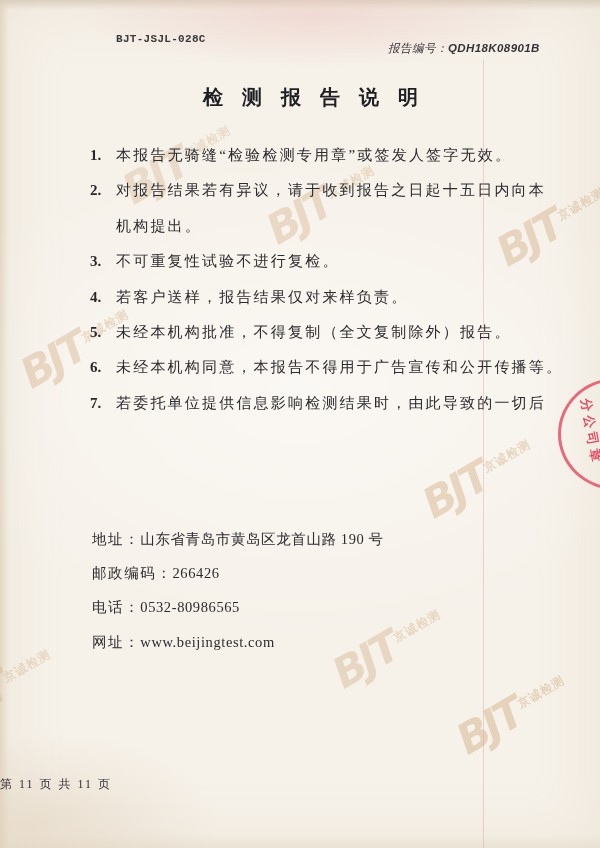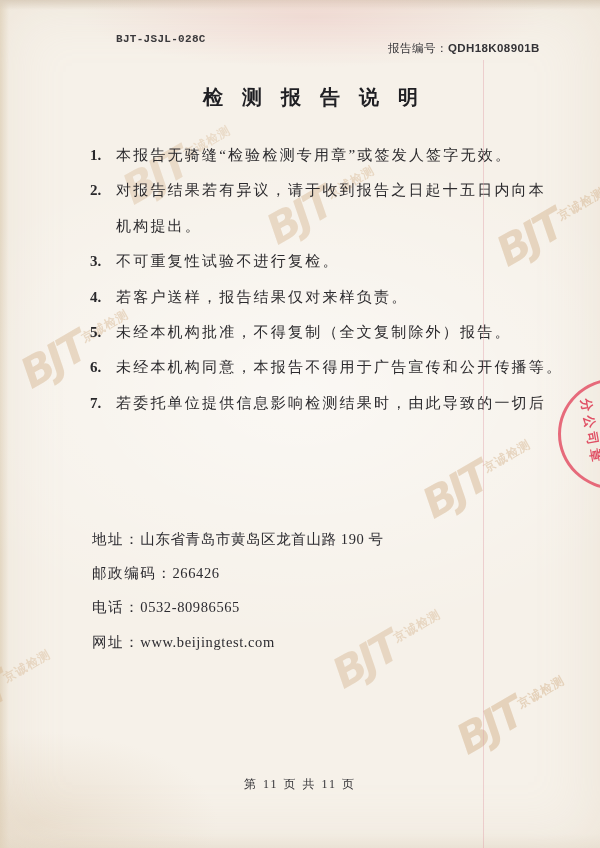--- a/index.html
+++ b/index.html
@@ -38,21 +38,21 @@
     display:inline-block;transform:translateY(-14px);margin-left:2px;
   }
   
   .hdr-code{
     position:absolute;left:116px;top:33px;z-index:2;
     font-family:Liberation Mono, monospace;
     font-size:11px;font-weight:bold;color:#3b3a3c;letter-spacing:0.3px;
   }
   .hdr-rep{
     position:absolute;left:388px;top:41px;z-index:2;
-    font-size:11.5px;color:#333236;letter-spacing:0.5px;
+    font-size:11.5px;color:#333236;letter-spacing:0.5px;font-style:italic;
   }
   .hdr-rep .val{
     font-family:"Liberation Sans","DejaVu Sans",sans-serif;
     font-weight:bold;font-size:11.5px;letter-spacing:0.4px;
   }
   
   .title{
     position:absolute;left:14px;top:84px;width:100%;z-index:2;
     text-align:center;font-size:20px;font-weight:bold;
     letter-spacing:7px;color:#1f1f23;
@@ -69,21 +69,21 @@
     font-size:15px;line-height:35.4px;letter-spacing:2.2px;
     white-space:nowrap;color:#2c2b2e;
   }
   
   #contact{position:absolute;left:92px;top:522px;z-index:2;}
   .cline{line-height:34.2px;font-size:14.5px;letter-spacing:1.6px;color:#2c2b30;}
   .cline .cval{letter-spacing:0.6px;margin-top:22px;}
   
   .footer{
     position:absolute;left:0;top:776px;width:100%;z-index:2;
-    text-align:center;font-size:12px;letter-spacing:2px;color:#333236;
+    font-size:12px;letter-spacing:2px;color:#333236;
   }
   
   .stamp{
     position:absolute;left:558px;top:378px;width:110px;height:106px;z-index:3;
     border:3px solid rgba(226,73,95,0.8);border-radius:50%;
     pointer-events:none;
   }
   .stamp-text{
     position:absolute;left:-16px;top:42px;width:92px;height:18px;
     transform:rotate(80deg);

